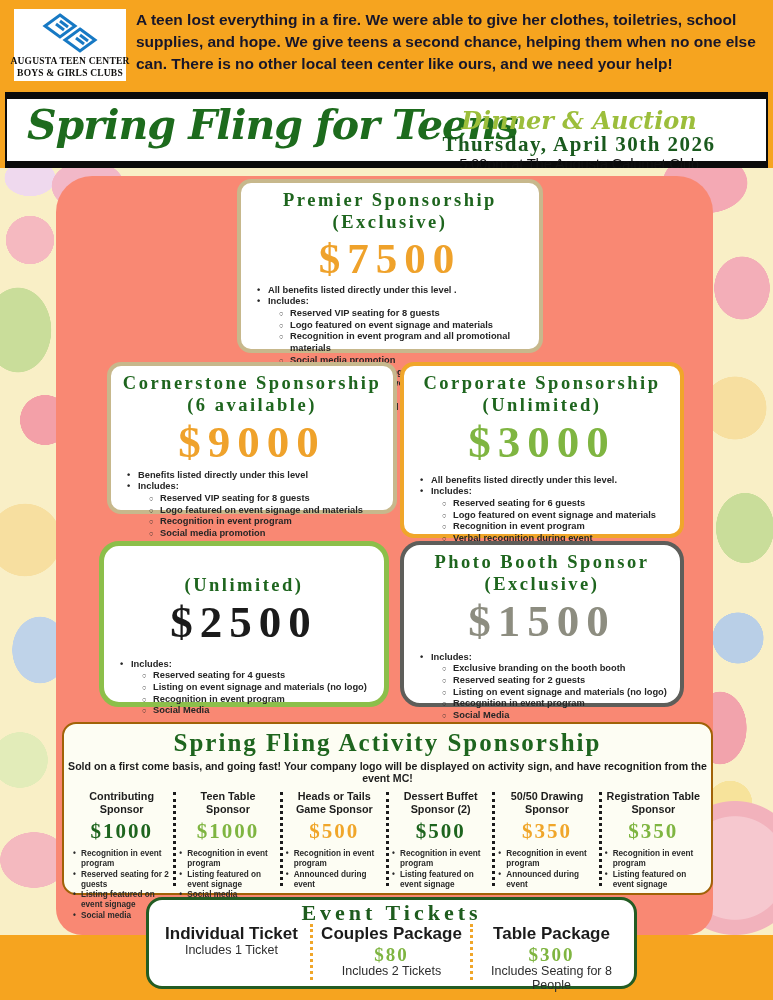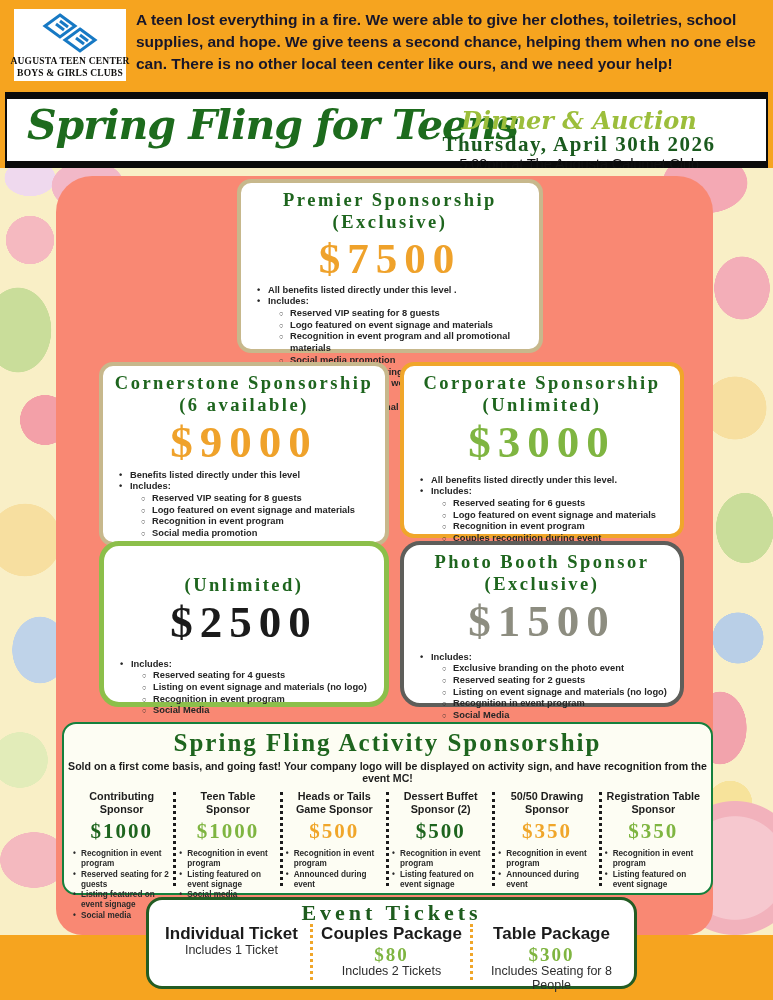--- a/index.html
+++ b/index.html
@@ -66,35 +66,35 @@
               margin:3px 0 5px 0;}
   .benefits{margin:0;padding:0 8px 0 16px;list-style:none;text-align:left;
             font-size:9.3px;font-weight:bold;color:#262626;line-height:1.26;}
   .benefits li{position:relative;padding-left:11px;}
   .benefits li.l1::before{content:"\2022";position:absolute;left:0;top:0;}
   .benefits li.l2{margin-left:22px;}
   .benefits li.l2::before{content:"\25CB";position:absolute;left:0;top:1px;font-size:7.5px;}
 
   #card-premier{left:237px;top:179px;width:306px;height:174px;border-width:4px;border-radius:14px;}
   #card-premier .card-price{font-size:43px;}
-  #card-cornerstone{left:99px;top:362px;width:290px;height:184px;border-width:4px;border-radius:14px;}
+  #card-cornerstone{left:107px;top:362px;width:290px;height:152px;border-width:4px;border-radius:14px;}
   #card-cornerstone .card-price{font-size:45px;}
   #card-corporate{left:400px;top:362px;width:284px;height:176px;border-width:4px;border-radius:14px;}
   #card-corporate .card-price{font-size:45px;}
   #card-corporate .benefits{margin-top:10px;}
   #card-official{left:99px;top:541px;width:290px;height:166px;border-width:5px;border-radius:20px;}
   #card-official .card-price{font-size:45px;}
   #card-official .benefits{margin-top:14px;}
   #card-photobooth{left:400px;top:541px;width:284px;height:166px;border-width:4px;border-radius:20px;}
   #card-photobooth .card-price{font-size:45px;}
   #card-photobooth .benefits{margin-top:8px;}
 
   
   .activity-panel{position:absolute;left:62px;top:722px;width:651px;height:173px;box-sizing:border-box;
-                  background:#FDFDF3;border:2px solid #15803d;border-radius:14px;text-align:center;}
+                  background:#FDFDF3;border:2px solid #a16207;border-radius:14px;text-align:center;}
   .activity-title{font-family:"Liberation Serif",serif;font-weight:bold;font-size:25px;
                   letter-spacing:2px;color:#1E651E;margin-top:5px;}
   .activity-sub{font-size:10.6px;font-weight:bold;color:#1c1c1c;margin-top:3px;}
   .activity-grid{display:flex;align-items:stretch;margin-top:6px;padding:0 6px;}
   .activity-col{flex:1 1 0;padding:0 3px;min-width:0;}
   .col-name{font-size:10.8px;font-weight:bold;color:#1d1d1d;line-height:1.2;min-height:27px;}
   .col-price{font-family:"Liberation Serif",serif;font-weight:bold;font-size:21px;
              letter-spacing:2px;line-height:1.1;margin:3px 0 6px 0;}
   .col-benefits{margin:0;padding:0;list-style:none;text-align:left;
                 font-size:8.2px;font-weight:bold;color:#2a2a2a;line-height:1.25;}
@@ -195,21 +195,21 @@
       <span>Corporate Sponsorship</span><br>
       <span>(Unlimited)</span>
     </div>
     <div class="card-price" style="color: rgb(127, 181, 65);">$3000</div>
     <ul class="benefits">
       <li class="l1">All benefits listed directly under this level.</li>
       <li class="l1">Includes:</li>
       <li class="l2">Reserved seating for 6 guests</li>
       <li class="l2">Logo featured on event signage and materials</li>
       <li class="l2">Recognition in event program</li>
-      <li class="l2">Couples recognition during event</li>
+      <li class="l2">Verbal recognition during event</li>
       <li class="l2">Social media</li>
     </ul>
   </div>
 
   <div class="card" id="card-official" style="border-color: rgb(140, 191, 74);">
     <div class="card-title">
       <br>
       <span>(Unlimited)</span>
     </div>
     <div class="card-price" style="color: rgb(27, 27, 27);">$2500</div>
@@ -223,21 +223,21 @@
   </div>
 
   <div class="card" id="card-photobooth" style="border-color: rgb(94, 94, 90);">
     <div class="card-title">
       <span>Photo Booth Sponsor</span><br>
       <span>(Exclusive)</span>
     </div>
     <div class="card-price" style="color: rgb(141, 141, 128);">$1500</div>
     <ul class="benefits">
       <li class="l1">Includes:</li>
-      <li class="l2">Exclusive branding on the photo event</li>
+      <li class="l2">Exclusive branding on the booth booth</li>
       <li class="l2">Reserved seating for 2 guests</li>
       <li class="l2">Listing on event signage and materials (no logo)</li>
       <li class="l2">Recognition in event program</li>
       <li class="l2">Social Media</li>
     </ul>
   </div>
 
   <div class="activity-panel">
     <div class="activity-title">Spring Fling Activity Sponsorship</div>
     <div class="activity-sub">Sold on a first come basis, and going fast! Your company logo will be displayed on activity sign, and have recognition from the event MC!</div>

